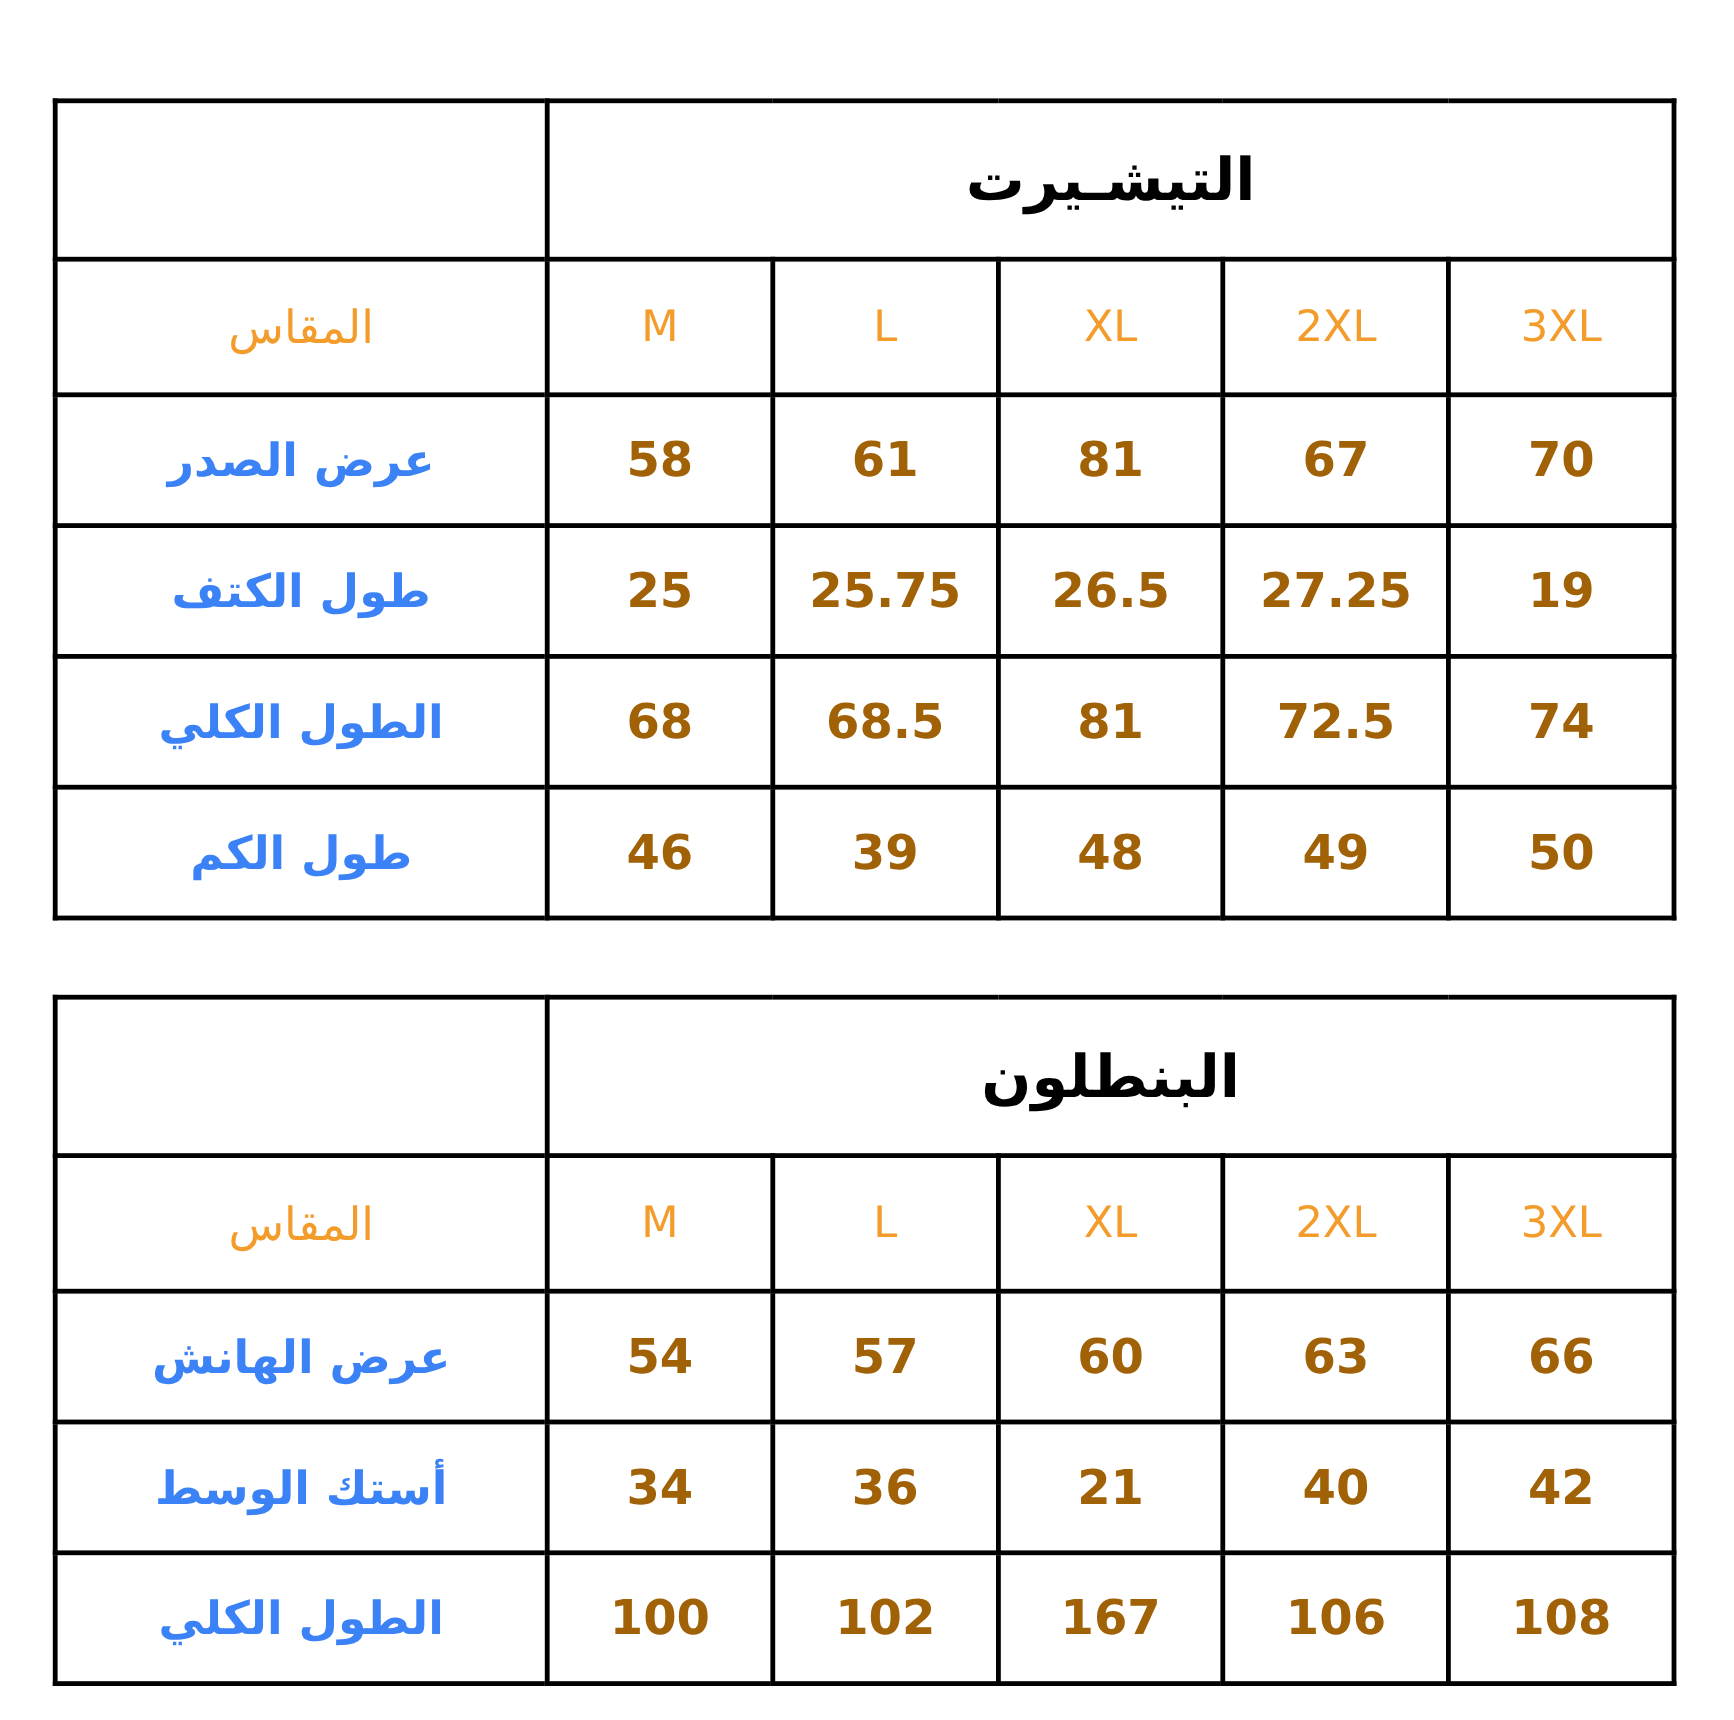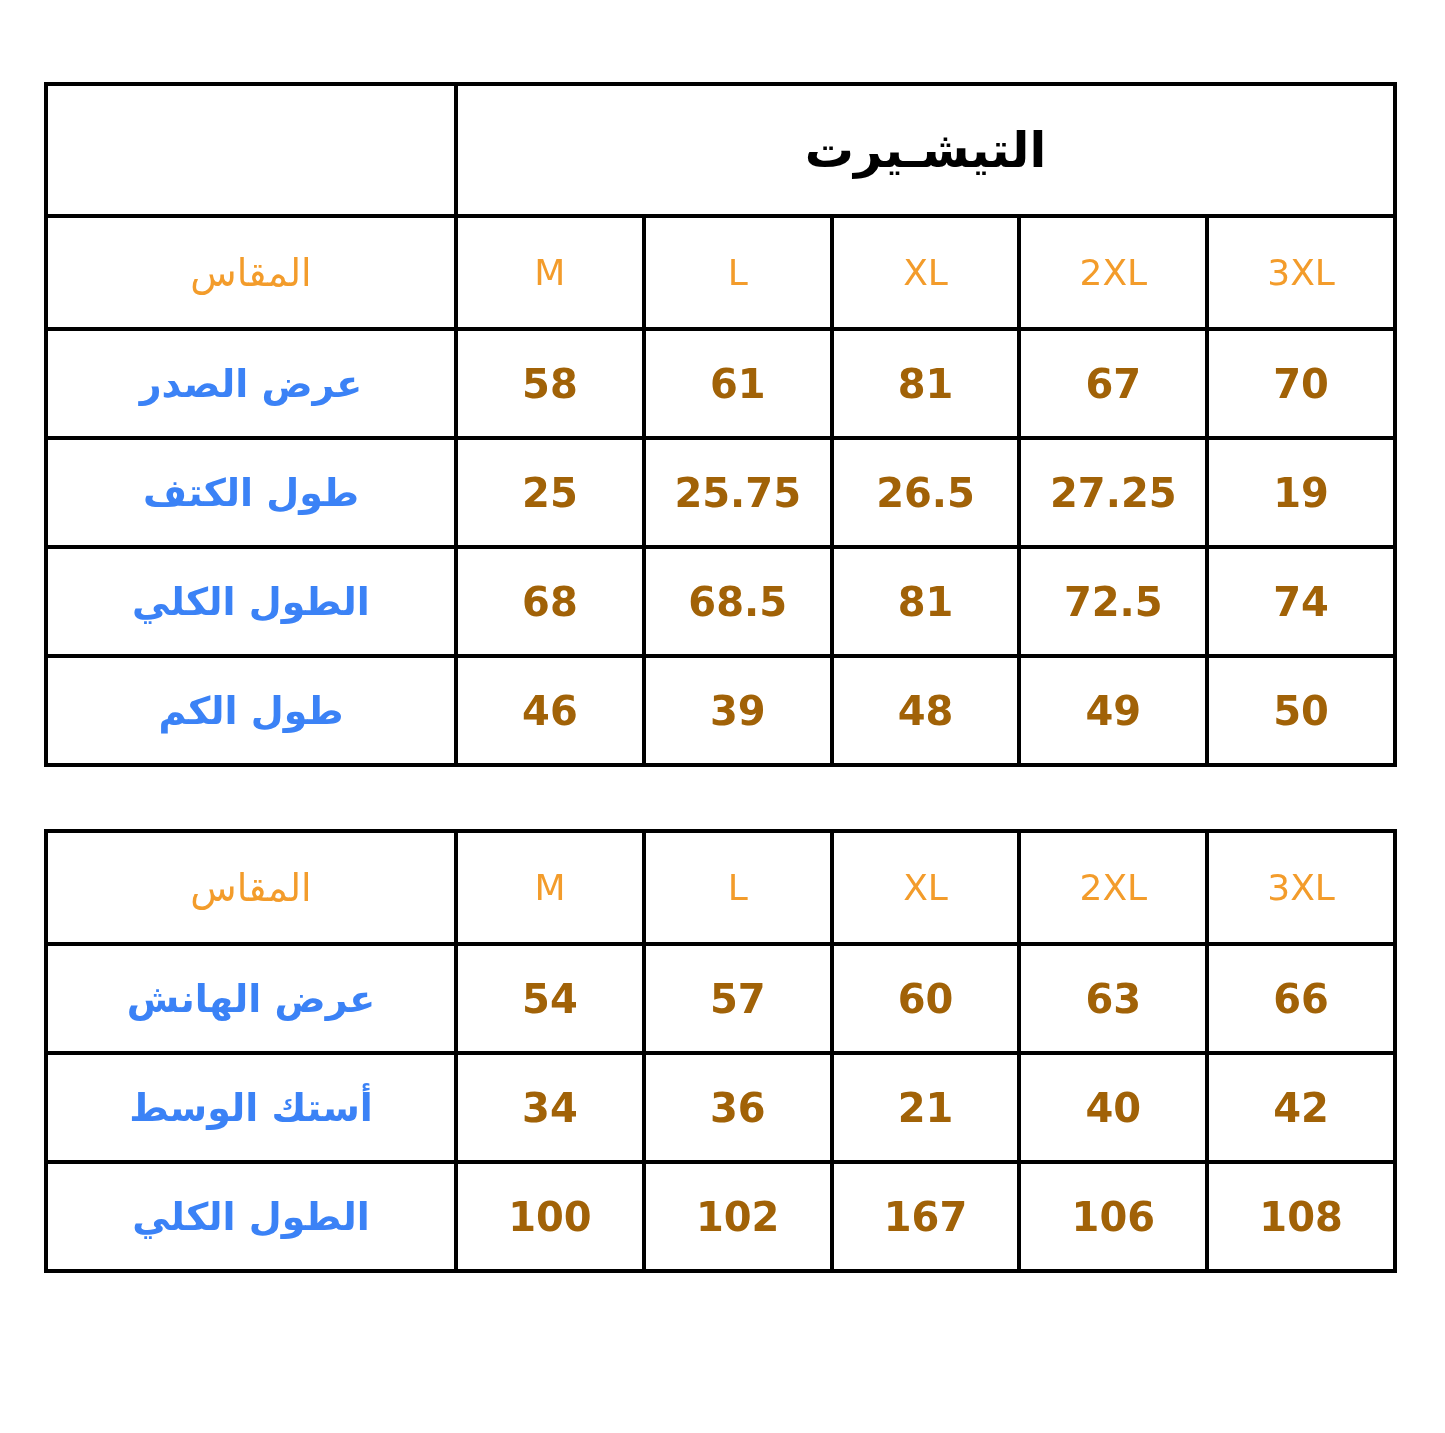--- a/index.html
+++ b/index.html
@@ -145,20 +145,24 @@
     <colgroup>
       <col class="size-col">
         <col class="size-col">
         <col class="size-col">
         <col class="size-col">
         <col class="size-col">
       <col class="label-col">
     </colgroup>
     <tbody>
       <tr>
+        <td class="title-cell" colspan="5">البنطلون</td>
+        <td class="title-blank"></td>
+      </tr>
+      <tr>
         <td class="head-cell">3XL</td>
         <td class="head-cell">2XL</td>
         <td class="head-cell">XL</td>
         <td class="head-cell">L</td>
         <td class="head-cell">M</td>
         <td class="head-cell label">المقاس</td>
       </tr>
 
       <tr>
         <td class="data-cell">66</td>

